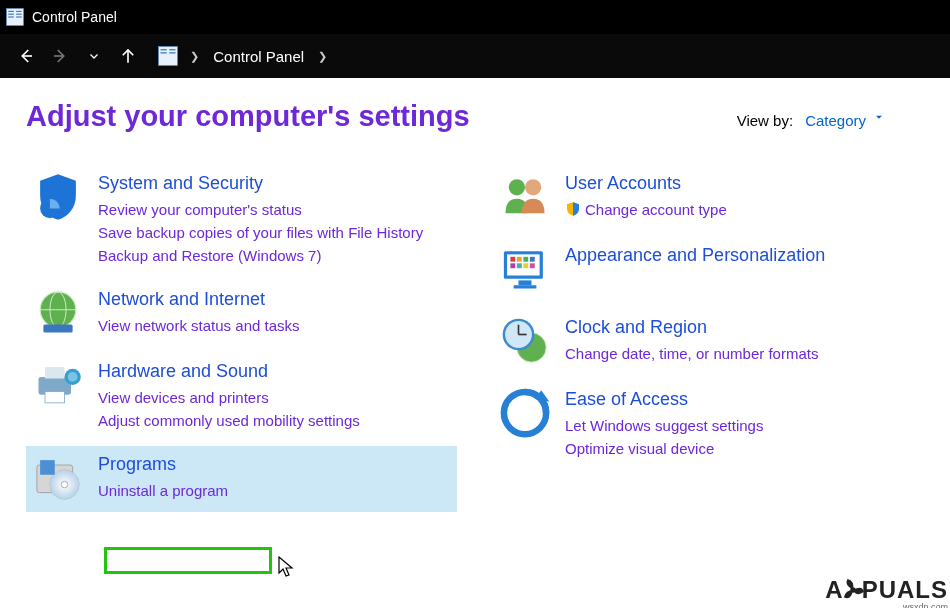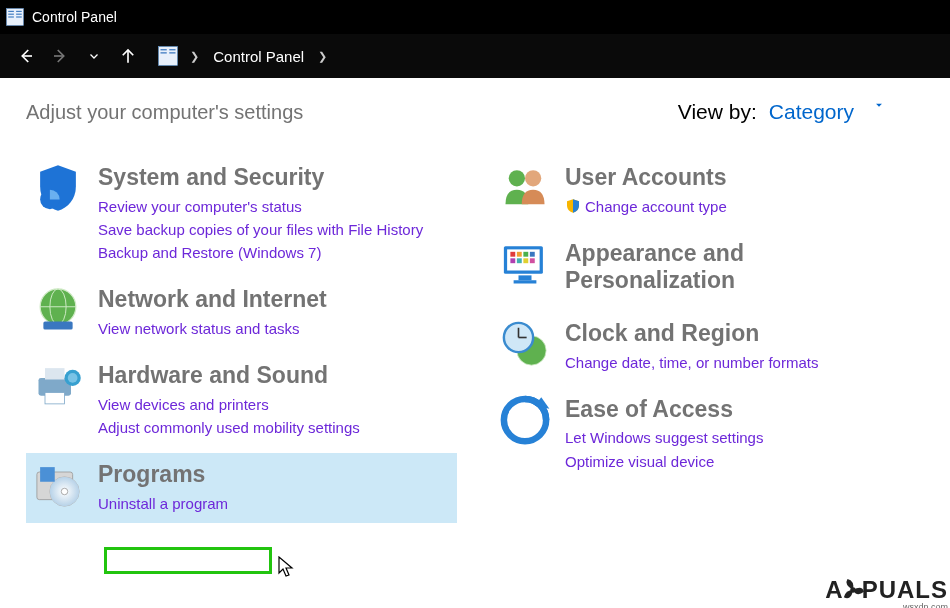--- a/index.html
+++ b/index.html
@@ -54,36 +54,36 @@
   .content {
     padding: 22px 26px 10px 26px;
   }
   .heading-row {
     display: flex;
     justify-content: space-between;
     align-items: baseline;
     margin-bottom: 32px;
   }
   .page-heading {
-    font-size: 20px;
-    color: #737373;
-    font-weight: 400;
+    font-size: 29px;
+    color: #6d28d9;
+    font-weight: 700;
   }
   .viewby-wrap {
     display: flex;
     align-items: center;
     gap: 12px;
-    font-size: 21px;
+    font-size: 15px;
     margin-right: 40px;
   }
   .viewby-link {
     color: #0066cc;
     display: flex;
     align-items: flex-start;
-    gap: 20px;
+    gap: 8px;
   }
   .cols {
     display: flex;
     gap: 36px;
   }
   .col { flex: 1 1 0; }
   .cat {
     display: flex;
     gap: 14px;
     padding: 6px 6px 8px 6px;
@@ -94,23 +94,23 @@
     background: #cce8f7;
     position: relative;
   }
   .cat-icon {
     width: 52px; height: 52px;
     flex-shrink: 0;
     display: flex; align-items: center; justify-content: center;
   }
   .cat-body { padding-top: 2px; }
   .cat-title {
-    color: #737373;
-    font-size: 23px;
-    font-weight: 700;
+    color: #1d4ed8;
+    font-size: 18px;
+    font-weight: 400;
     line-height: 1.2;
     margin-bottom: 3px;
   }
   .cat-link {
     color: #6d28d9;
     font-size: 15px;
     line-height: 1.55;
     display: flex;
     align-items: center;
     gap: 4px;

